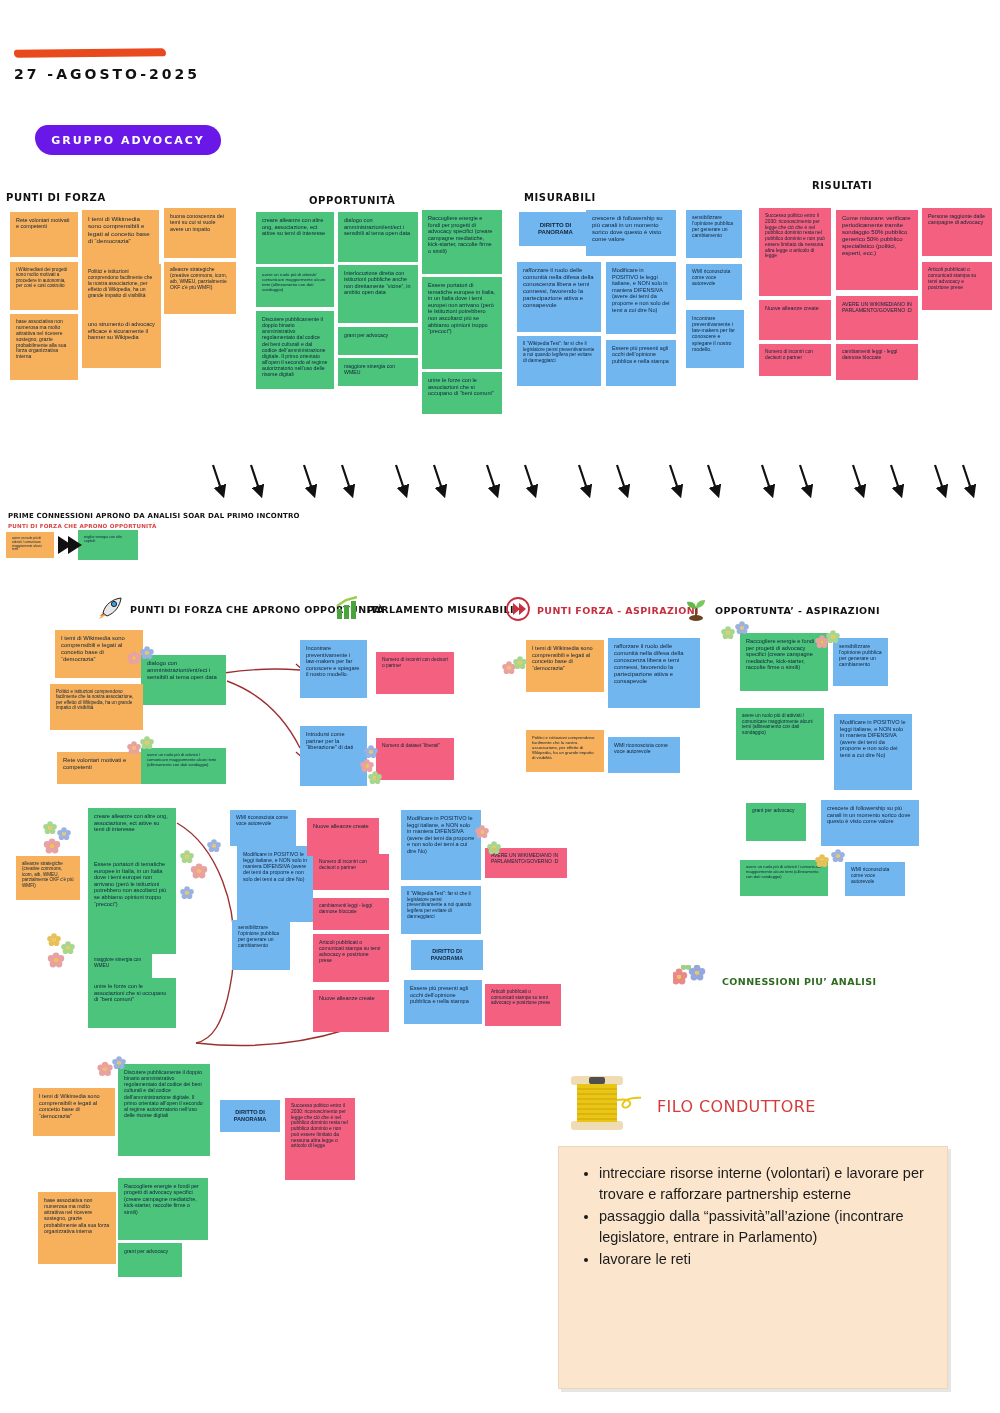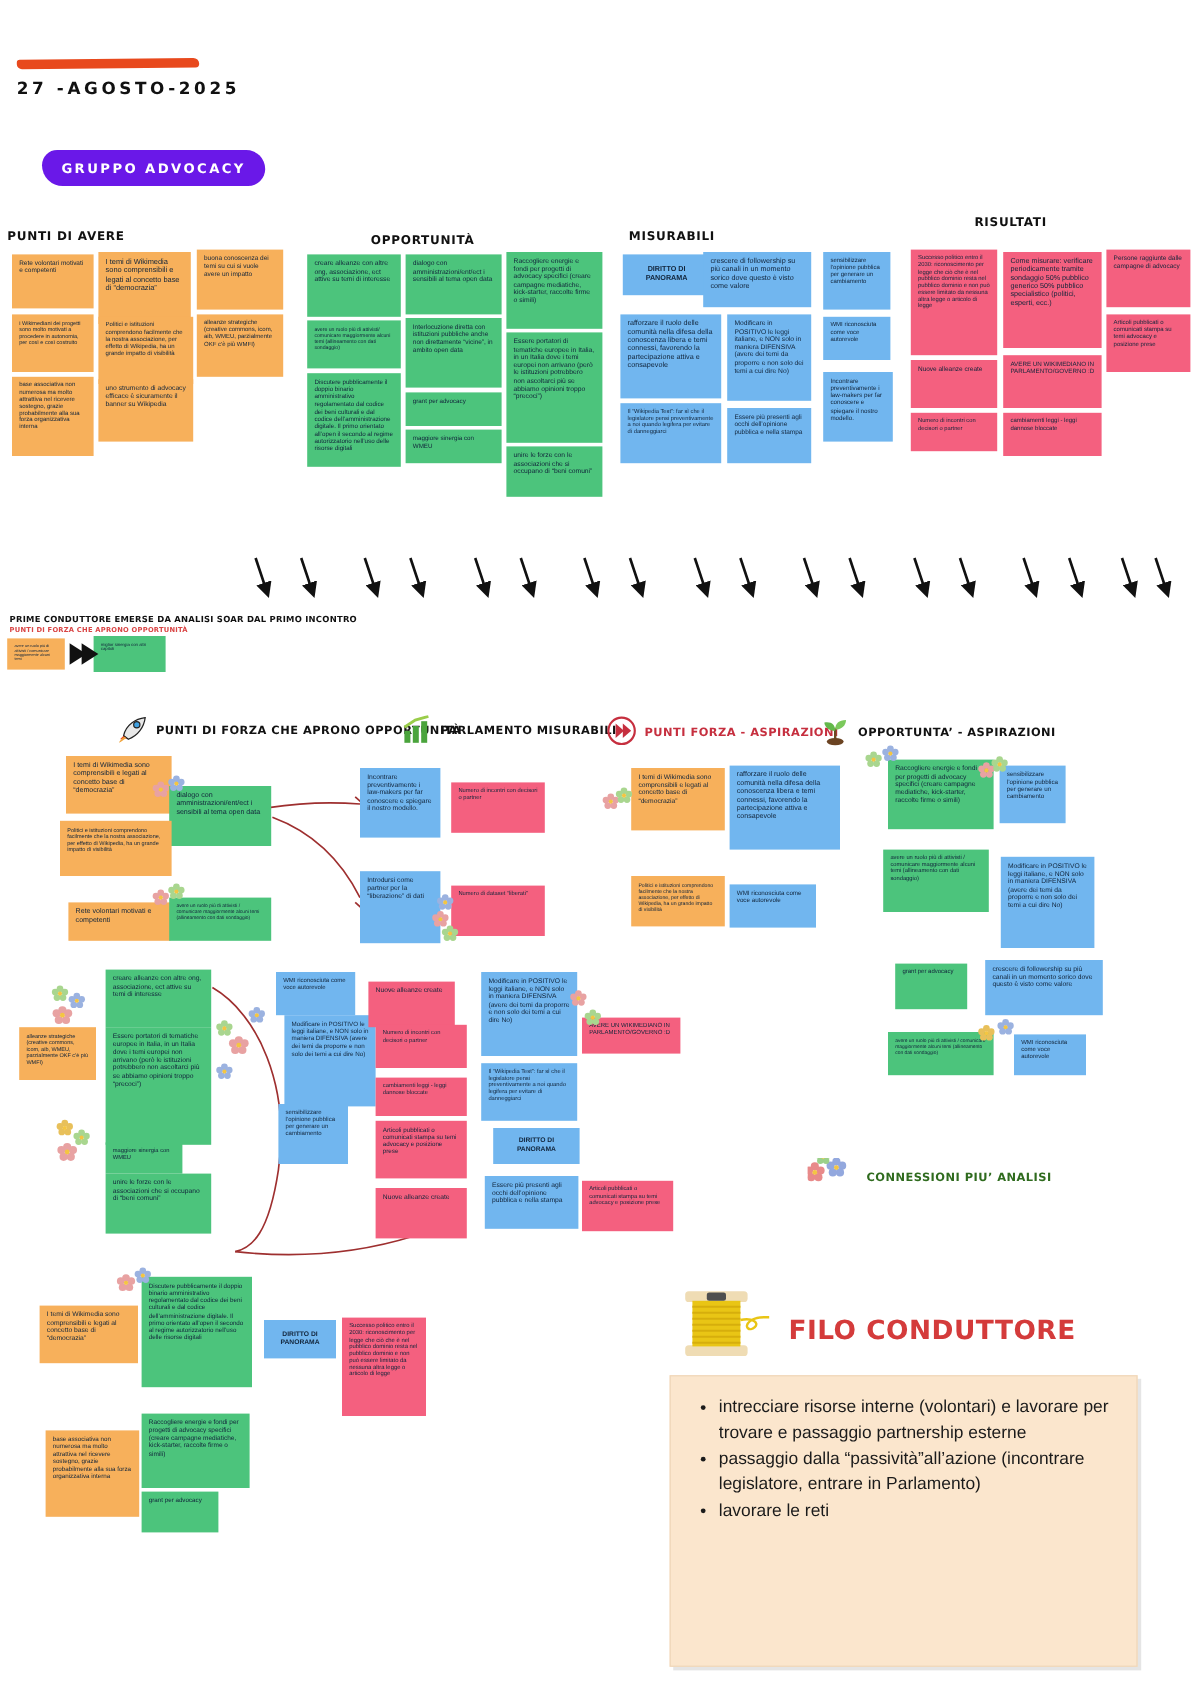--- a/index.html
+++ b/index.html
@@ -67,21 +67,21 @@
   .mini-head {
     position:absolute; font-size:8px; font-weight:bold;
     letter-spacing:0.2px; font-family:"DejaVu Sans", sans-serif;
   }
 
   
   .flower { position:absolute; pointer-events:none; }
 
   
   .filo-title {
-    position:absolute; font-size:22px; font-weight:bold; color:#d43b3b;
+    position:absolute; font-size:16px; font-weight:normal; color:#d43b3b;
     letter-spacing:0.4px; font-family:"DejaVu Sans", sans-serif;
   }
   .filo-box {
     position:absolute; left:558px; top:1146px; width:390px; height:243px;
     background:#fbe6cd; border:1px solid #efd6b8;
     box-shadow:3px 3px 0 rgba(0,0,0,0.10);
   }
   .filo-box ul { margin:16px 18px 0 40px; }
   .filo-box li {
     font-size:14.5px; line-height:1.42; color:#1b1b1b; margin-bottom:2px;
@@ -93,21 +93,21 @@
 <body>
 
 <div class="canvas">
 
   <div class="title-underline"></div>
   <div class="subtitle">27 -AGOSTO-2025</div>
   <div class="group-pill">
     <span>GRUPPO ADVOCACY</span>
   </div>
 
-  <div class="col-head" style="left:6px;  top:192px;">PUNTI DI AVERE</div>
+  <div class="col-head" style="left:6px;  top:192px;">PUNTI DI FORZA</div>
   <div class="col-head" style="left:309px;top:195px;">OPPORTUNITÀ</div>
   <div class="col-head" style="left:524px;top:192px;">MISURABILI</div>
   <div class="col-head" style="left:812px;top:180px;">RISULTATI</div>
 
   <div class="note n-orange" style="left:10px;  top:212px; width:68px;  height:45px; font-size:5.4px;">Rete volontari motivati e competenti</div>
   <div class="note n-orange" style="left:82px;  top:210px; width:77px;  height:60px; font-size:6.2px;">I temi di Wikimedia sono comprensibili e legati al concetto base di “democrazia”</div>
   <div class="note n-orange" style="left:164px; top:208px; width:72px;  height:50px; font-size:5.4px;">buona conoscenza dei temi su cui si vuole avere un impatto</div>
   <div class="note n-orange" style="left:10px;  top:262px; width:68px;  height:48px; font-size:4.6px;">i Wikimediani dei progetti sono molto motivati a procedere in autonomia, per così e così costruito</div>
   <div class="note n-orange" style="left:82px;  top:264px; width:79px;  height:56px; font-size:5.0px;">Politici e istituzioni comprendono facilmente che la nostra associazione, per effetto di Wikipedia, ha un grande impatto di visibilità</div>
   <div class="note n-orange" style="left:164px; top:262px; width:72px;  height:52px; font-size:5.0px;">alleanze strategiche (creative commons, icom, aib, WMEU, parzialmente OKF c'è più WMFI)</div>
@@ -175,21 +175,21 @@
       <path d="M224,673 C250,669 275,668 300,670"></path>
       <path d="M227,681 C262,694 285,718 300,748"></path>
       <path d="M305,672 L296,664"></path>
       <path d="M305,760 L296,752"></path>
       <path d="M177,823 C215,845 242,905 232,975 C224,1028 210,1040 196,1043"></path>
       <path d="M196,1043 C250,1049 300,1044 345,1030"></path>
       <path d="M345,1030 L338,1020"></path>
     </g>
   </svg>
 
-  <div class="mini-head" style="left:8px; top:512px; color:#111; font-size:7px;">PRIME CONDUTTORE EMERSE DA ANALISI SOAR DAL PRIMO INCONTRO</div>
+  <div class="mini-head" style="left:8px; top:512px; color:#111; font-size:7px;">PRIME CONNESSIONI APRONO DA ANALISI SOAR DAL PRIMO INCONTRO</div>
   <div class="mini-head" style="left:8px; top:523px; color:#d94545; font-size:5.6px;">PUNTI DI FORZA CHE APRONO OPPORTUNITÀ</div>
   <div class="note n-orange" style="left:6px; top:532px; width:48px; height:26px; font-size:3.2px;">avere un ruolo più di attivisti / comunicare maggiormente alcuni temi</div>
   <div class="note n-green" style="left:78px; top:530px; width:60px; height:30px; font-size:3.6px;">miglior sinergia con altri capitoli</div>
   <svg class="overlay">
     <g fill="#111">
       <path d="M58,536 L72,545 L58,554 Z"></path>
       <path d="M68,536 L82,545 L68,554 Z"></path>
     </g>
   </svg>
 
@@ -352,21 +352,21 @@
         <line x1="16" y1="51" x2="56" y2="51"></line>
       </g>
       <rect x="28" y="9" width="16" height="7" rx="2" fill="#4f4f4f"></rect>
       <path d="M56 32 C66 30, 72 34, 68 38 C64 42, 58 38, 64 33 C70 28, 80 30, 86 30" fill="none" stroke="#e9c515" stroke-width="2"></path>
     </svg>
   </div>
   <div class="filo-title" style="left:657px; top:1097px;">FILO CONDUTTORE</div>
 
   <div class="filo-box">
     <ul>
-      <li>intrecciare risorse interne (volontari) e lavorare per trovare e passaggio partnership esterne</li>
+      <li>intrecciare risorse interne (volontari) e lavorare per trovare e rafforzare partnership esterne</li>
       <li>passaggio dalla “passività”all’azione (incontrare legislatore, entrare in Parlamento)</li>
       <li>lavorare le reti</li>
     </ul>
   </div>
 
   <div class="flower" style="left:125px; top:645px;">
     <svg width="34" height="26" viewBox="0 0 34 26">
         <g>
       <g transform="translate(9,13)">
             <g fill="#e8a2a2">

